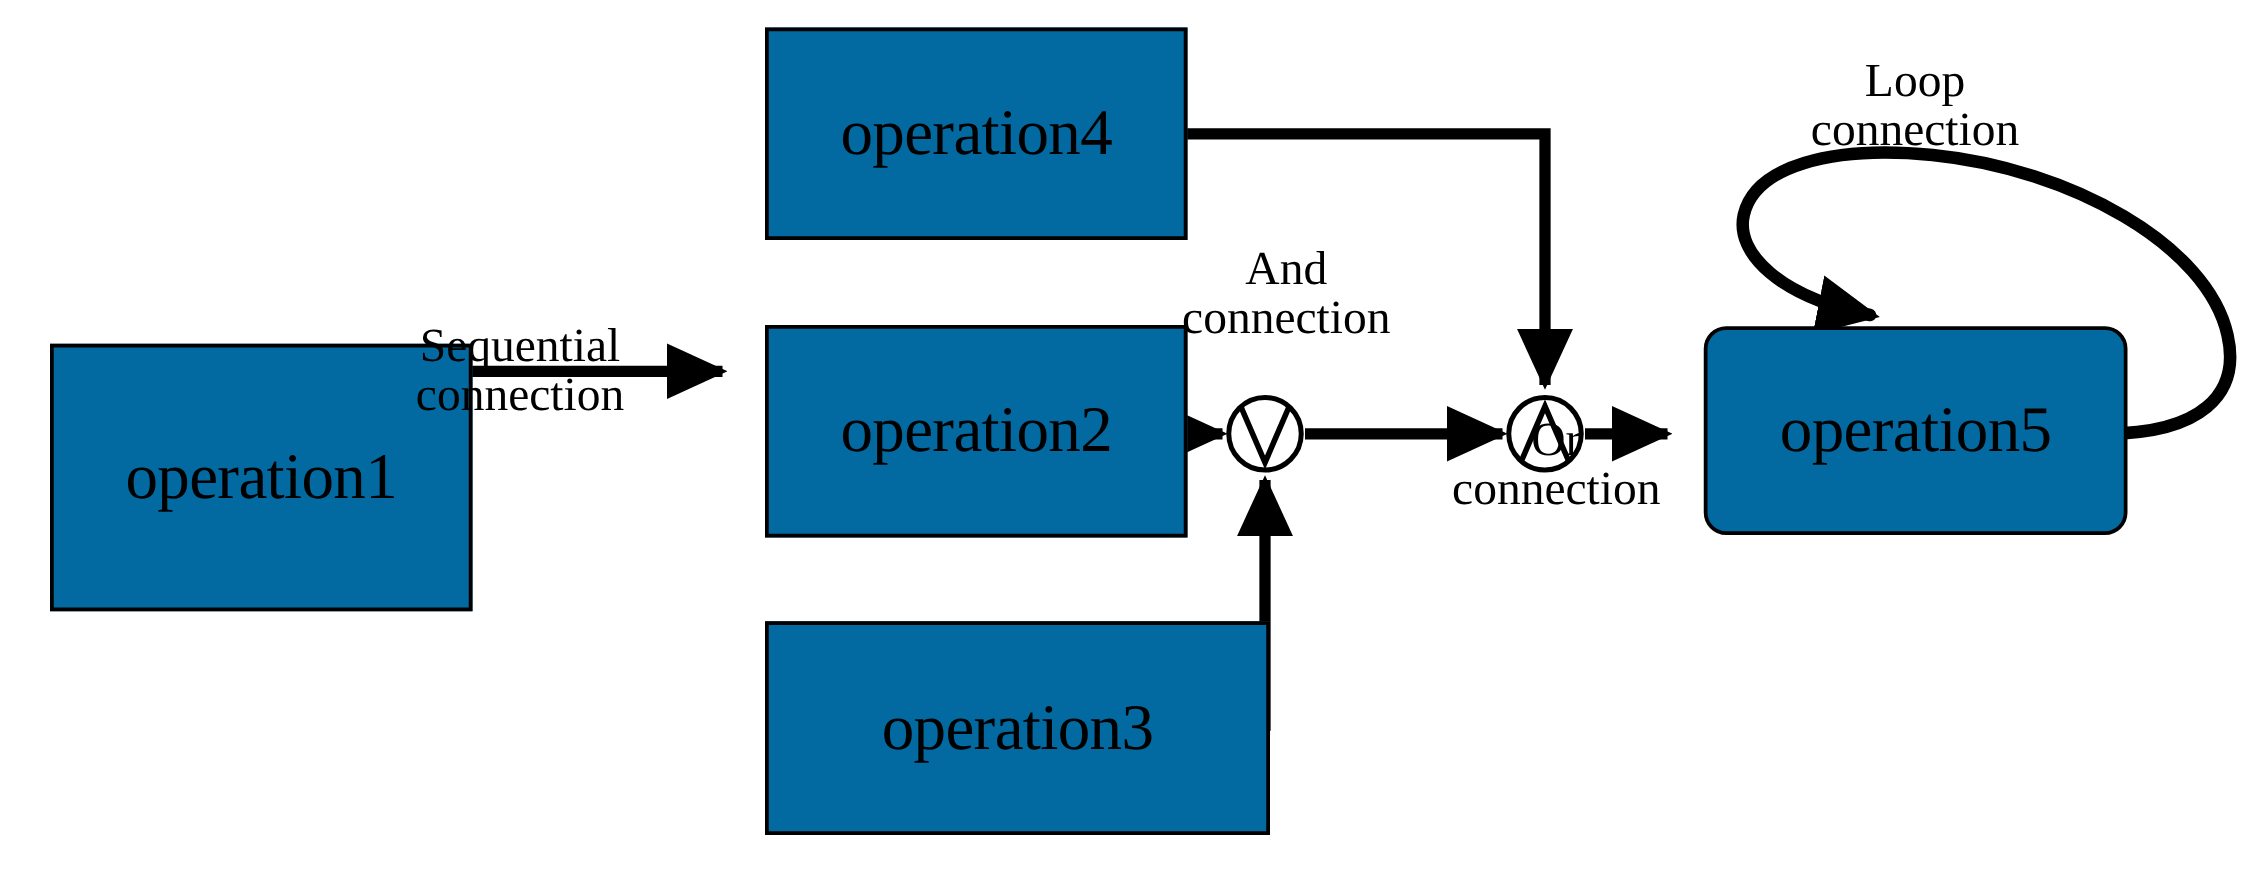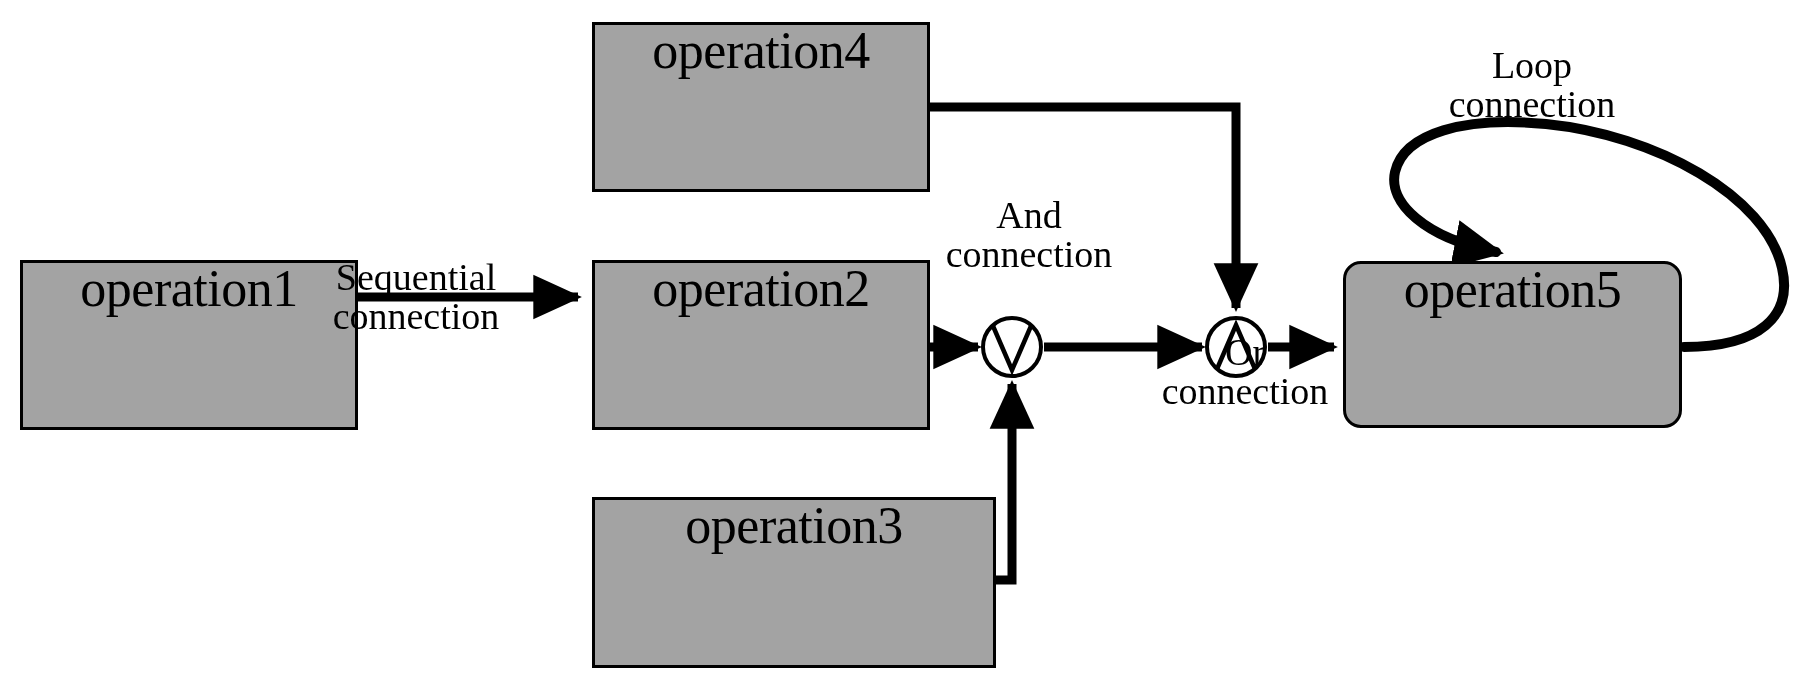--- a/index.html
+++ b/index.html
@@ -12,28 +12,30 @@
     width: 1793px;
     height: 695px;
     background: #ffffff;
     font-family: "Liberation Serif", "DejaVu Serif", serif;
     overflow: hidden;
   }
   .op-box {
     position: absolute;
     box-sizing: border-box;
     border: 3px solid #000000;
-    background: #a3a3a3;
+    background: #0369a1;
     display: flex;
+    align-items: center;
     justify-content: center;
     color: #000000;
     font-size: 52px;
     line-height: 1;
     letter-spacing: -0.5px;
     z-index: 3;
+    margin-left: 20px;
   }
   .edge-label {
     position: absolute;
     color: #000000;
     font-size: 38px;
     line-height: 1.02;
     text-align: center;
     white-space: pre-line;
     z-index: 4;
     pointer-events: none;
@@ -105,21 +107,21 @@
 
   <svg class="gates" viewBox="0 0 1793 695">
     <circle cx="1012" cy="347" r="29" fill="#ffffff" stroke="#000" stroke-width="4"></circle>
     <circle cx="1236" cy="347" r="29" fill="#ffffff" stroke="#000" stroke-width="4"></circle>
 
     <path d="M 993 326 L 1012 370 L 1031 326" fill="none" stroke="#000" stroke-width="4.5" stroke-linecap="butt" stroke-linejoin="miter"></path>
 
     <path d="M 1217 369 L 1236 325 L 1255 369" fill="none" stroke="#000" stroke-width="4.5" stroke-linecap="butt" stroke-linejoin="miter"></path>
   </svg>
 
-  <div class="op-box" style="left:20px;top:260px;width:338px;height:170px;">
+  <div class="op-box" style="left:20px;top:275px;width:338px;height:214px;">
     <span>operation1</span>
   </div>
 
   <div class="op-box" style="left:592px;top:260px;width:338px;height:170px;">
     <span>operation2</span>
   </div>
 
   <div class="op-box" style="left:592px;top:497px;width:404px;height:171px;">
     <span>operation3</span>
   </div>

